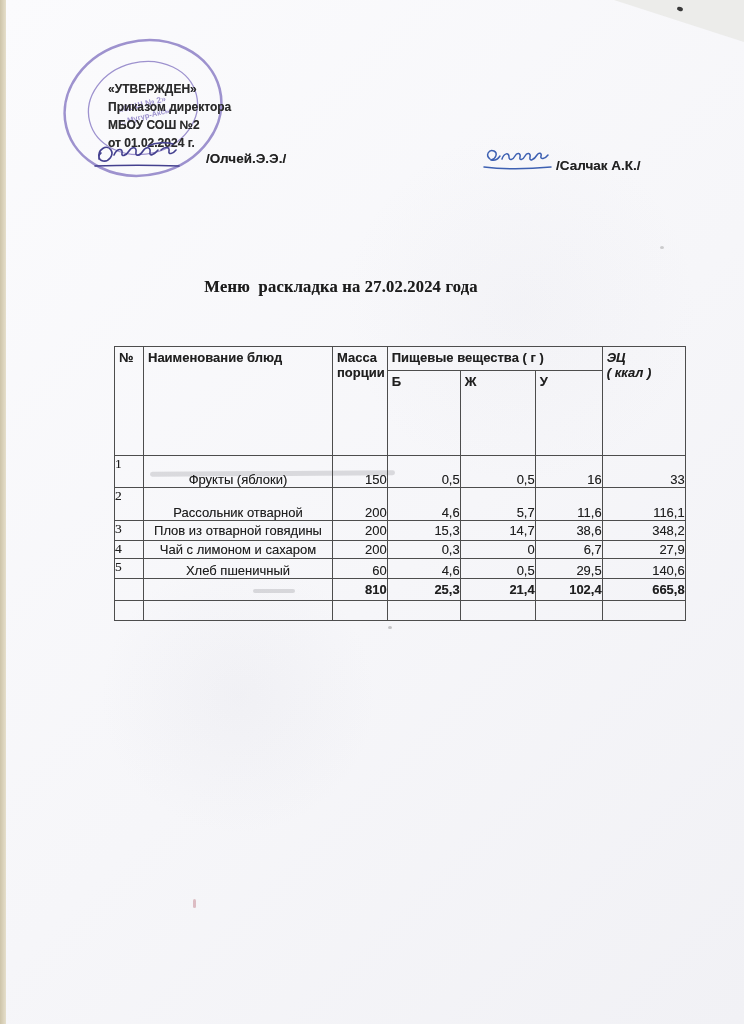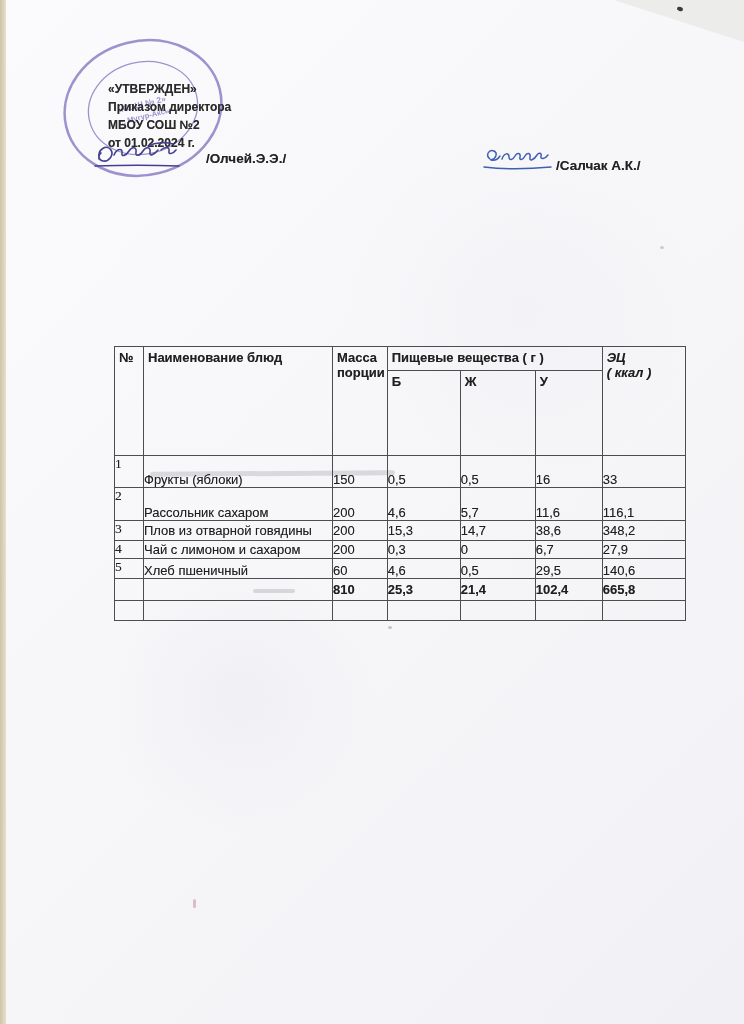--- a/index.html
+++ b/index.html
@@ -63,22 +63,22 @@
     font-size:13px; color:#1f1f1f; text-shadow:0 0 .4px rgba(60,60,60,.5); }
   .menu-table th, .menu-table td { border:1.6px solid var(--table-border,#4d4d4d);
     padding:0; overflow:hidden; }
   .menu-table th { font-weight:bold; text-align:left; vertical-align:top;
     padding:3px 2px 0 4px; line-height:15px; }
   .group-h { padding-left:7px; }
   .sub-h { text-align:center; padding:4px 0 0 0; }
   .ec-h { padding-top:22px; padding-left:6px;font-style:italic; }
   .num-cell { font-family:"Liberation Serif", serif; font-size:13.5px;
     vertical-align:top; padding:1px 0 0 4px; }
-  .dish-cell { vertical-align:bottom; padding:0 0 3px 7px; white-space:nowrap; }
-  .val-cell { vertical-align:bottom; padding:0 10px 3px 0; }
+  .dish-cell { vertical-align:bottom; padding:0 0 3px 7px; white-space:nowrap;text-align:center; }
+  .val-cell { vertical-align:bottom; text-align:right; padding:0 10px 3px 0; }
   tr.mid .dish-cell, tr.mid .val-cell { vertical-align:middle; padding-bottom:1px;margin-left:12px; }
   tr.totals td { font-weight:bold; vertical-align:middle; }
 </style>
 </head>
 <body>
 
 <div class="page">
 
   <div class="edge-strip"></div>
   <div class="corner-fold"></div>
@@ -127,20 +127,21 @@
 
   <svg class="scribble scr-nurse" width="74" height="26" viewBox="0 0 74 26" xmlns="http://www.w3.org/2000/svg">
     <g stroke="var(--nurse-ink,#3d60b2)" stroke-width="1.5" fill="none" stroke-linecap="round" stroke-linejoin="round">
       <path d="M9,12 C4,8 8,2 13,4 C17,6 15,12 10,13 C14,14 17,12 19,9"></path>
       <path d="M21,12 C23,6 28,5 28,10 C28,14 32,13 34,9 C36,5 40,6 39,10 C38,14 42,13 44,9 C46,5 50,6 49,10 C48,15 53,13 56,8 C58,5 61,6 60,9 C59,13 64,12 67,8"></path>
       <path d="M3,20 C20,22 48,22 70,20"></path>
     </g>
   </svg>
   <div class="sig-caption cap-nurse">/Салчак А.К./</div>
 
+  <div class="doc-title">Меню  раскладка на 27.02.2024 года</div>
 
   <table class="menu-table">
     <colgroup>
       <col style="width:29px">
         <col style="width:189px">
         <col style="width:50px">
       <col style="width:73px">
         <col style="width:75px">
         <col style="width:67px">
       <col style="width:83px">
@@ -167,21 +168,21 @@
         <td class="num-cell">1</td>
         <td class="dish-cell">Фрукты (яблоки)</td>
         <td class="val-cell">150</td>
         <td class="val-cell">0,5</td>
         <td class="val-cell">0,5</td>
         <td class="val-cell">16</td>
         <td class="val-cell">33</td>
       </tr>
       <tr style="height:33px">
         <td class="num-cell">2</td>
-        <td class="dish-cell">Рассольник сахаром</td>
+        <td class="dish-cell">Рассольник отварной</td>
         <td class="val-cell">200</td>
         <td class="val-cell">4,6</td>
         <td class="val-cell">5,7</td>
         <td class="val-cell">11,6</td>
         <td class="val-cell">116,1</td>
       </tr>
       <tr class="mid" style="height:20px">
         <td class="num-cell">3</td>
         <td class="dish-cell">Плов из отварной говядины</td>
         <td class="val-cell">200</td>

